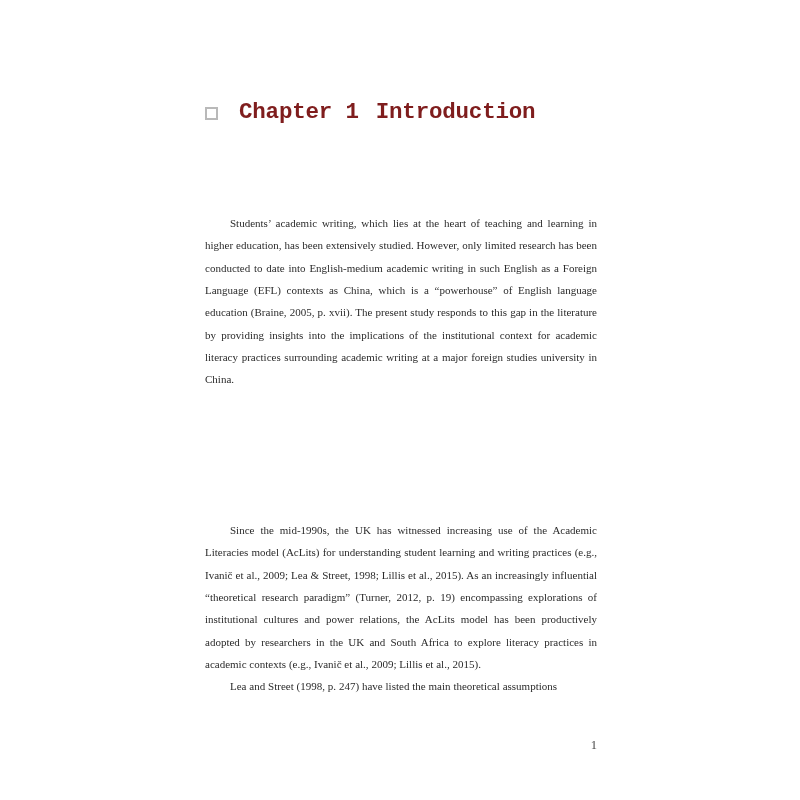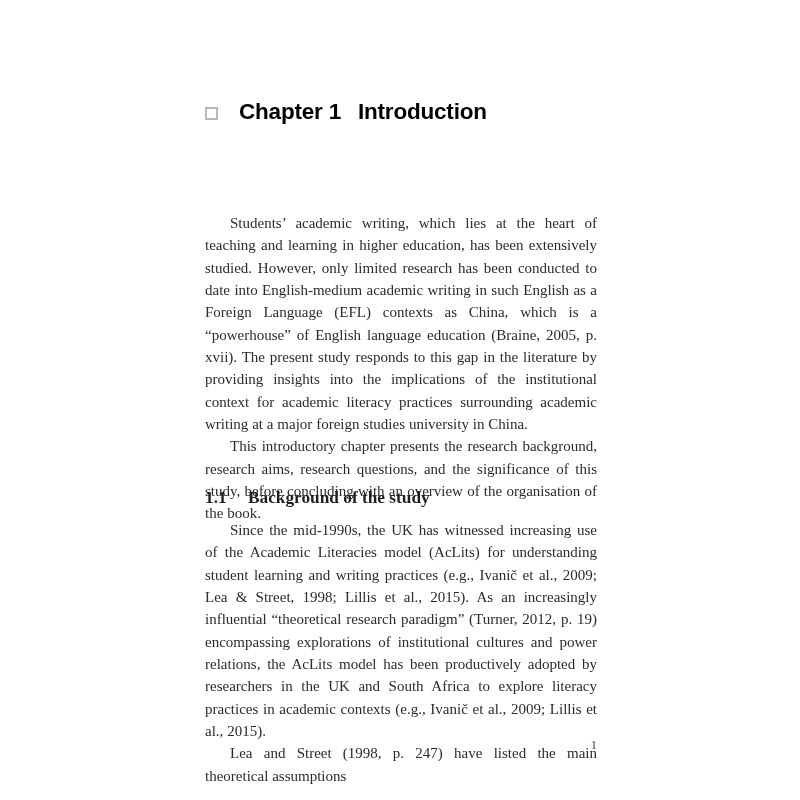--- a/index.html
+++ b/index.html
@@ -43,41 +43,41 @@
     height: 13px;
     box-sizing: border-box;
     border: 2px solid #b9b9b9;
     background: #ffffff;
     margin-right: 21px;
     flex: 0 0 auto;
     position: relative;
     top: 1px;
   }
   .chapter-title {
-    font-family: Liberation Sans, sans-serif;
+    font-family: Liberation Mono, monospace;
     font-weight: bold;
     font-size: 22.5px;
     letter-spacing: -0.2px;
-    color: #000000;
+    color: #7f1d1d;
     line-height: 1;
   }
   .chapter-title .chapter-num {
     margin-right: 17px;
   }
 
   
   .body-block {
     position: absolute;
     left: 205px;
     top: 212px;
     width: 392px;
   }
   p.para {
     margin: 0;
-    font-size: 15px;
+    font-size: 11px;
     line-height: 22.35px;
     text-align: justify;
     text-justify: inter-word;
     text-indent: 25px;
     color: #2b2b2b;
     word-spacing: 0.1px;
     hyphens: none;
   }
   p.para.last-line-left {
     text-align-last: left;
@@ -126,26 +126,22 @@
 
   <div class="chapter-head">
     <span class="chapter-marker"></span>
     <span class="chapter-title">
       <span class="chapter-num">Chapter 1</span><span>Introduction</span>
     </span>
   </div>
 
   <div class="body-block">
     <p class="para">Students’ academic writing, which lies at the heart of teaching and learning in higher education, has been extensively studied. However, only limited research has been conducted to date into English-medium academic writing in such English as a Foreign Language (EFL) contexts as China, which is a “powerhouse” of English language education (Braine, 2005, p. xvii). The present study responds to this gap in the literature by providing insights into the implications of the institutional context for academic literacy practices surrounding academic writing at a major foreign studies university in China.</p>
-    <p class="para last-line-left">This introductory chapter presents the research background, research aims, research questions, and the significance of this study, before concluding with an overview of the organisation of the book.</p>
   </div>
 
-  <div class="section-head">
-    <span class="sec-num">1.1</span><span>Background of the study</span>
-  </div>
 
   <div class="body-block-2">
     <p class="para">Since the mid-1990s, the UK has witnessed increasing use of the Academic Literacies model (AcLits) for understanding student learning and writing practices (e.g., Ivanič et al., 2009; Lea &amp; Street, 1998; Lillis et al., 2015). As an increasingly influential “theoretical research paradigm” (Turner, 2012, p. 19) encompassing explorations of institutional cultures and power relations, the AcLits model has been productively adopted by researchers in the UK and South Africa to explore literacy practices in academic contexts (e.g., Ivanič et al., 2009; Lillis et al., 2015).</p>
     <p class="para last-line-left">Lea and Street (1998, p. 247) have listed the main theoretical assumptions</p>
   </div>
 
   <div class="folio">1</div>
 
 </div>
 

